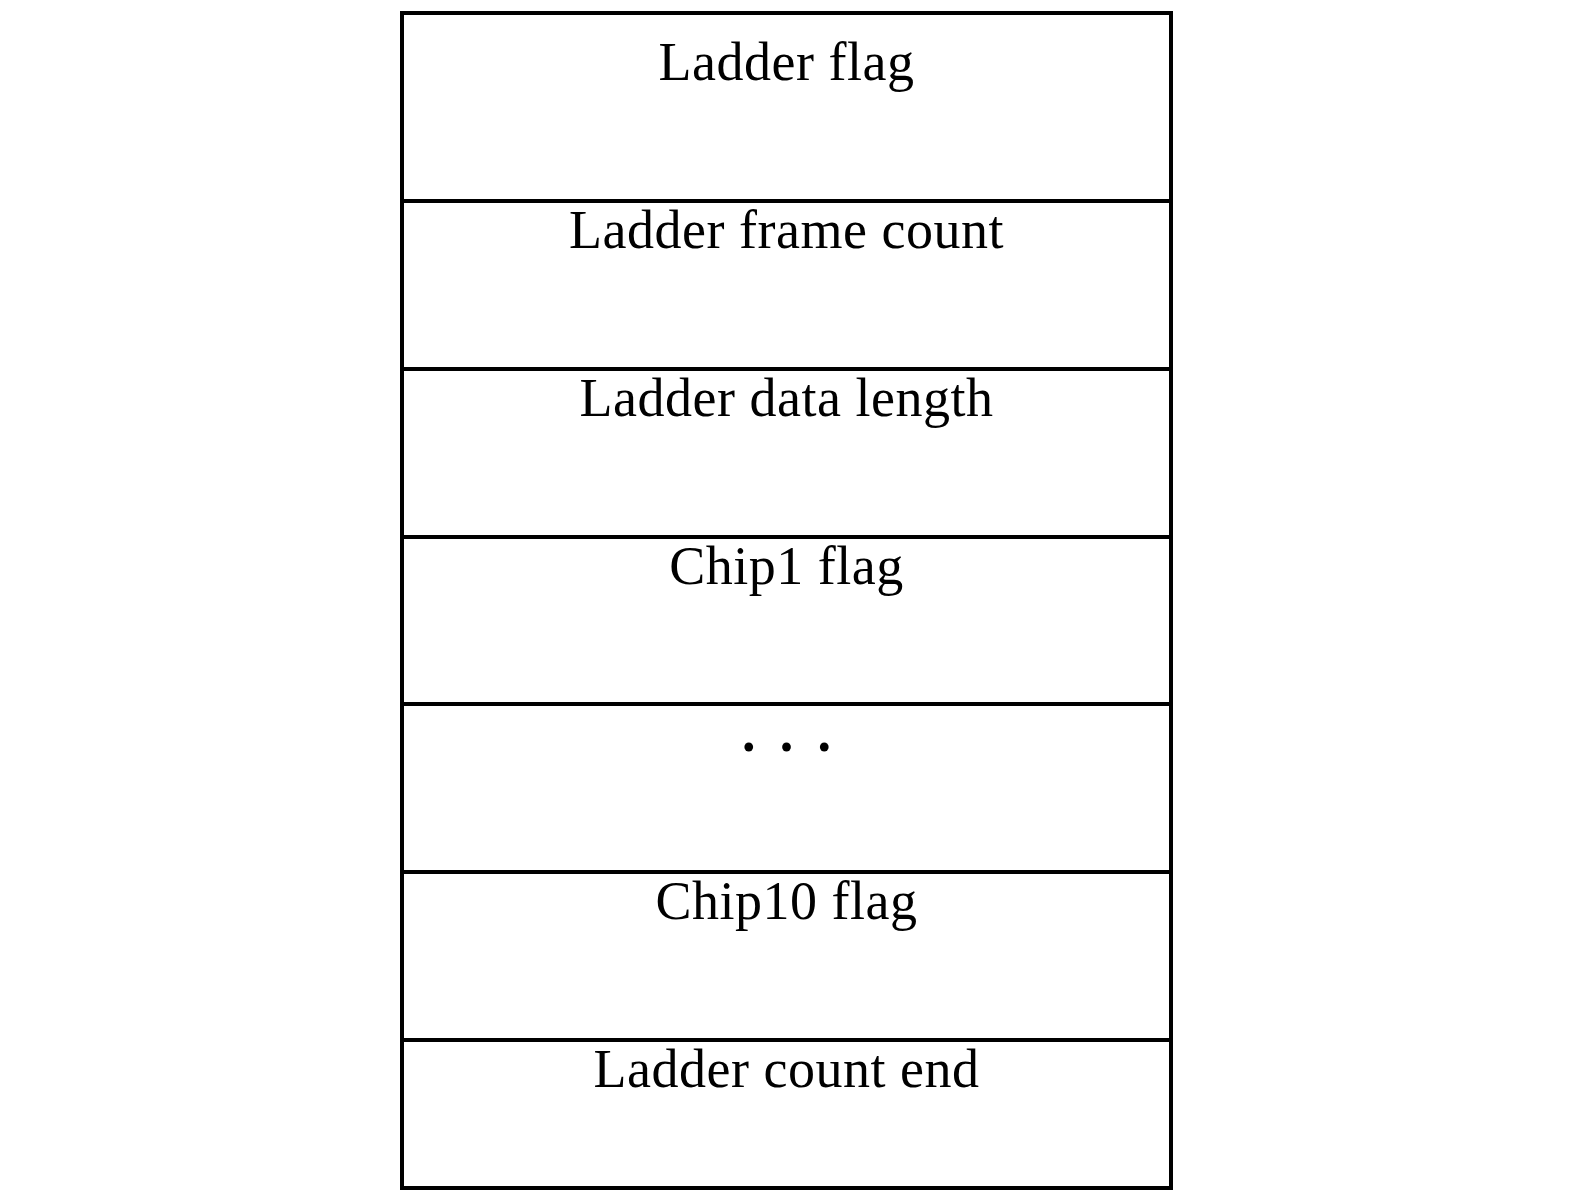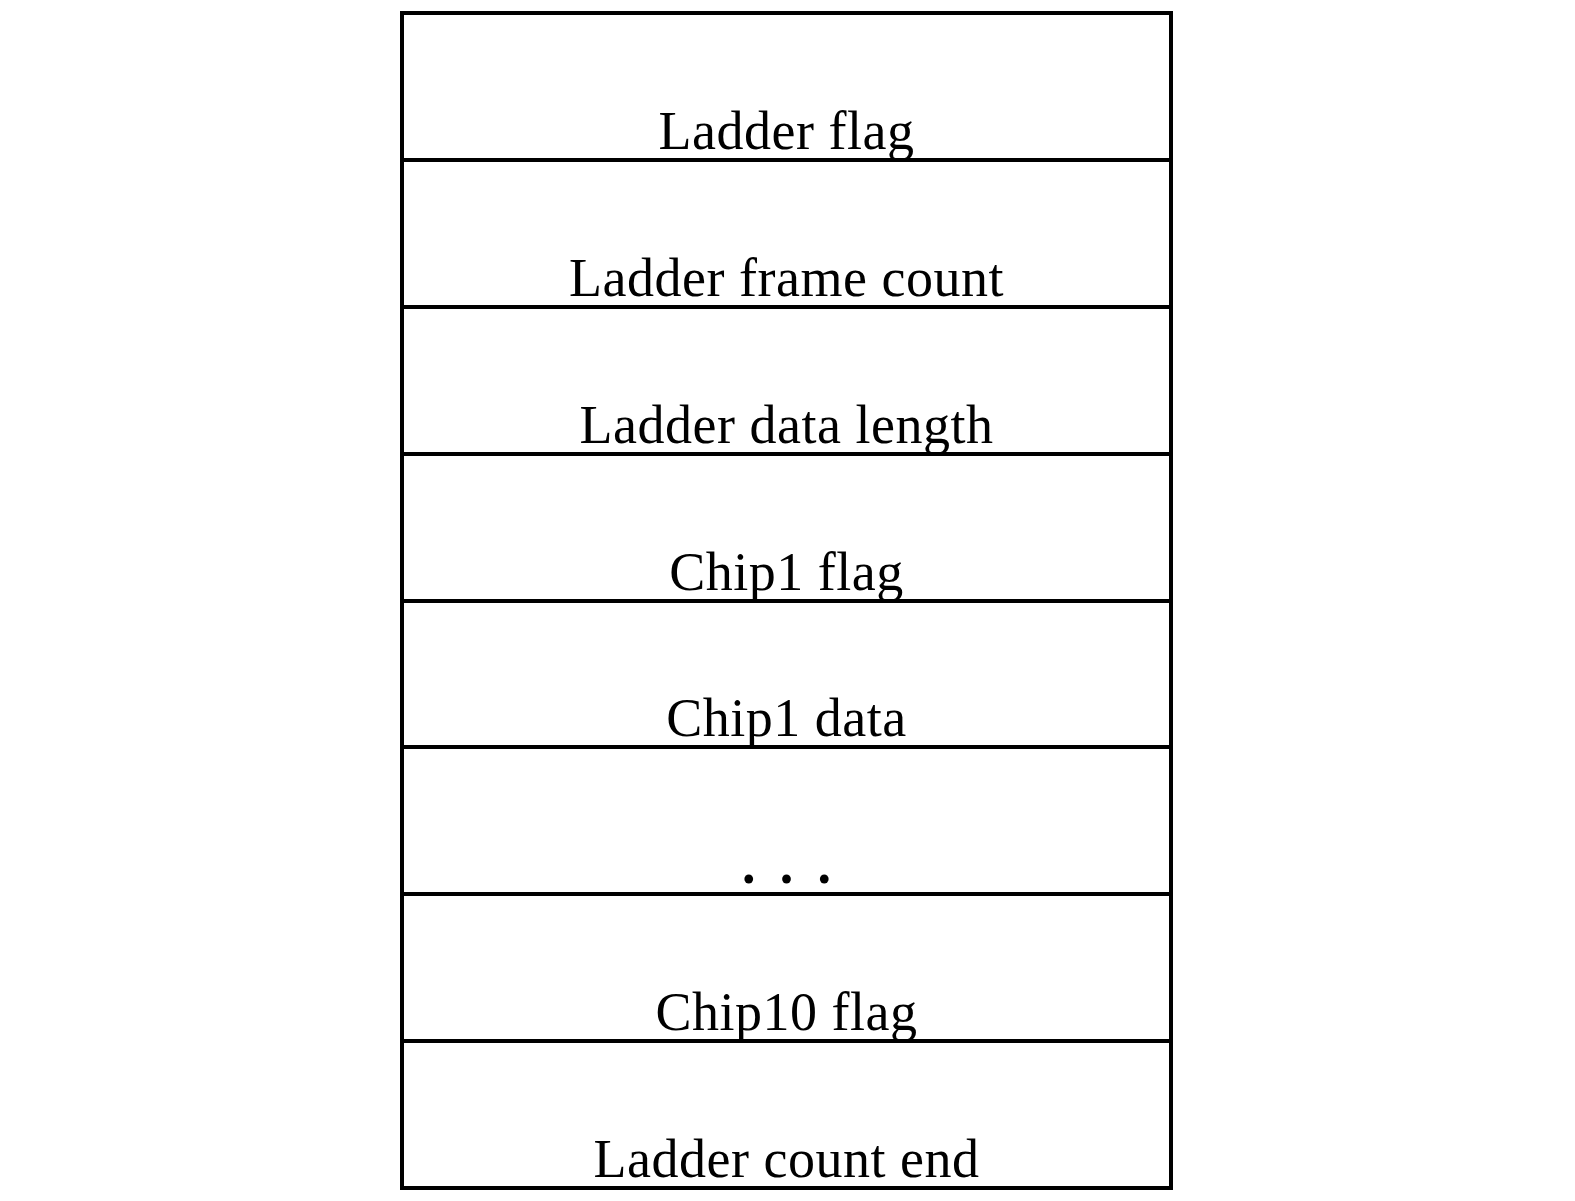--- a/index.html
+++ b/index.html
@@ -22,24 +22,25 @@
     height: 1179px;
     box-sizing: border-box;
     border: 4px solid var(--line-color, #000000);
     background: var(--bg-color, #ffffff);
     display: flex;
     flex-direction: column;
   }
   .row {
     flex: 1 1 0;
     display: flex;
-    align-items: flex-end;
+    align-items: flex-start;
     justify-content: center;
     border-top: 4px solid var(--line-color, #000000);
     overflow: hidden;
+    margin-top: 20px;
   }
   .row:first-child {
     border-top: none;
   }
   .row-label {
     font-size: 54px;
     line-height: 1;
     color: var(--text-color, #000000);
     white-space: nowrap;
     letter-spacing: 0.5px;
@@ -64,23 +65,20 @@
   </div>
 
   <div class="row">
     <span class="row-label">Ladder data length</span>
   </div>
 
   <div class="row">
     <span class="row-label">Chip1 flag</span>
   </div>
 
-  <div class="row">
-    <span class="row-label">Chip1 data</span>
-  </div>
 
 
 
   <div class="row">
     <span class="row-label ellipsis">...</span>
   </div>
 
   <div class="row">
     <span class="row-label">Chip10 flag</span>
   </div>

